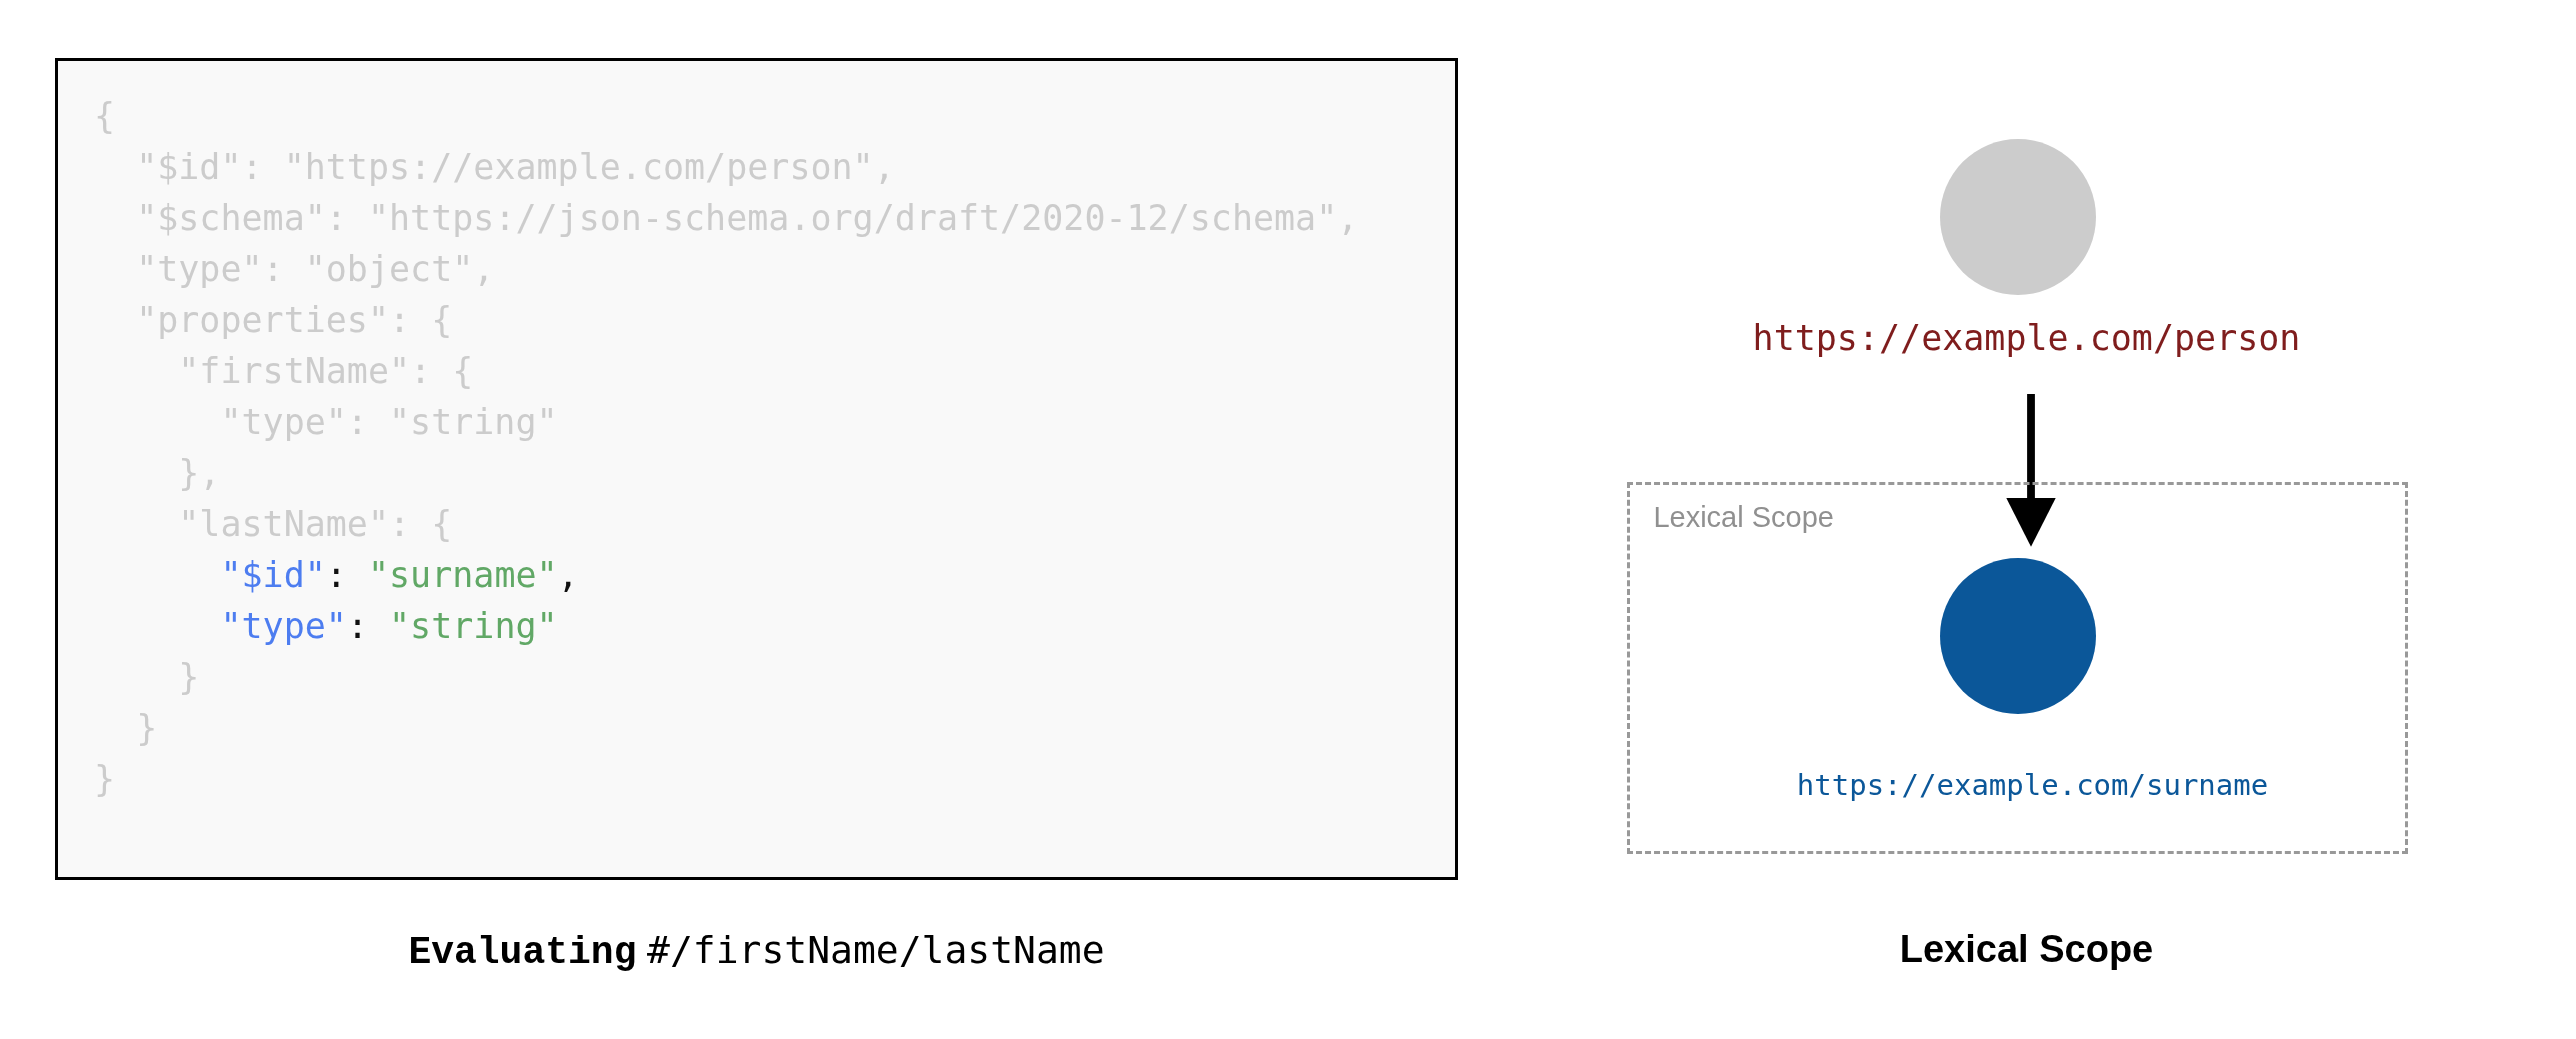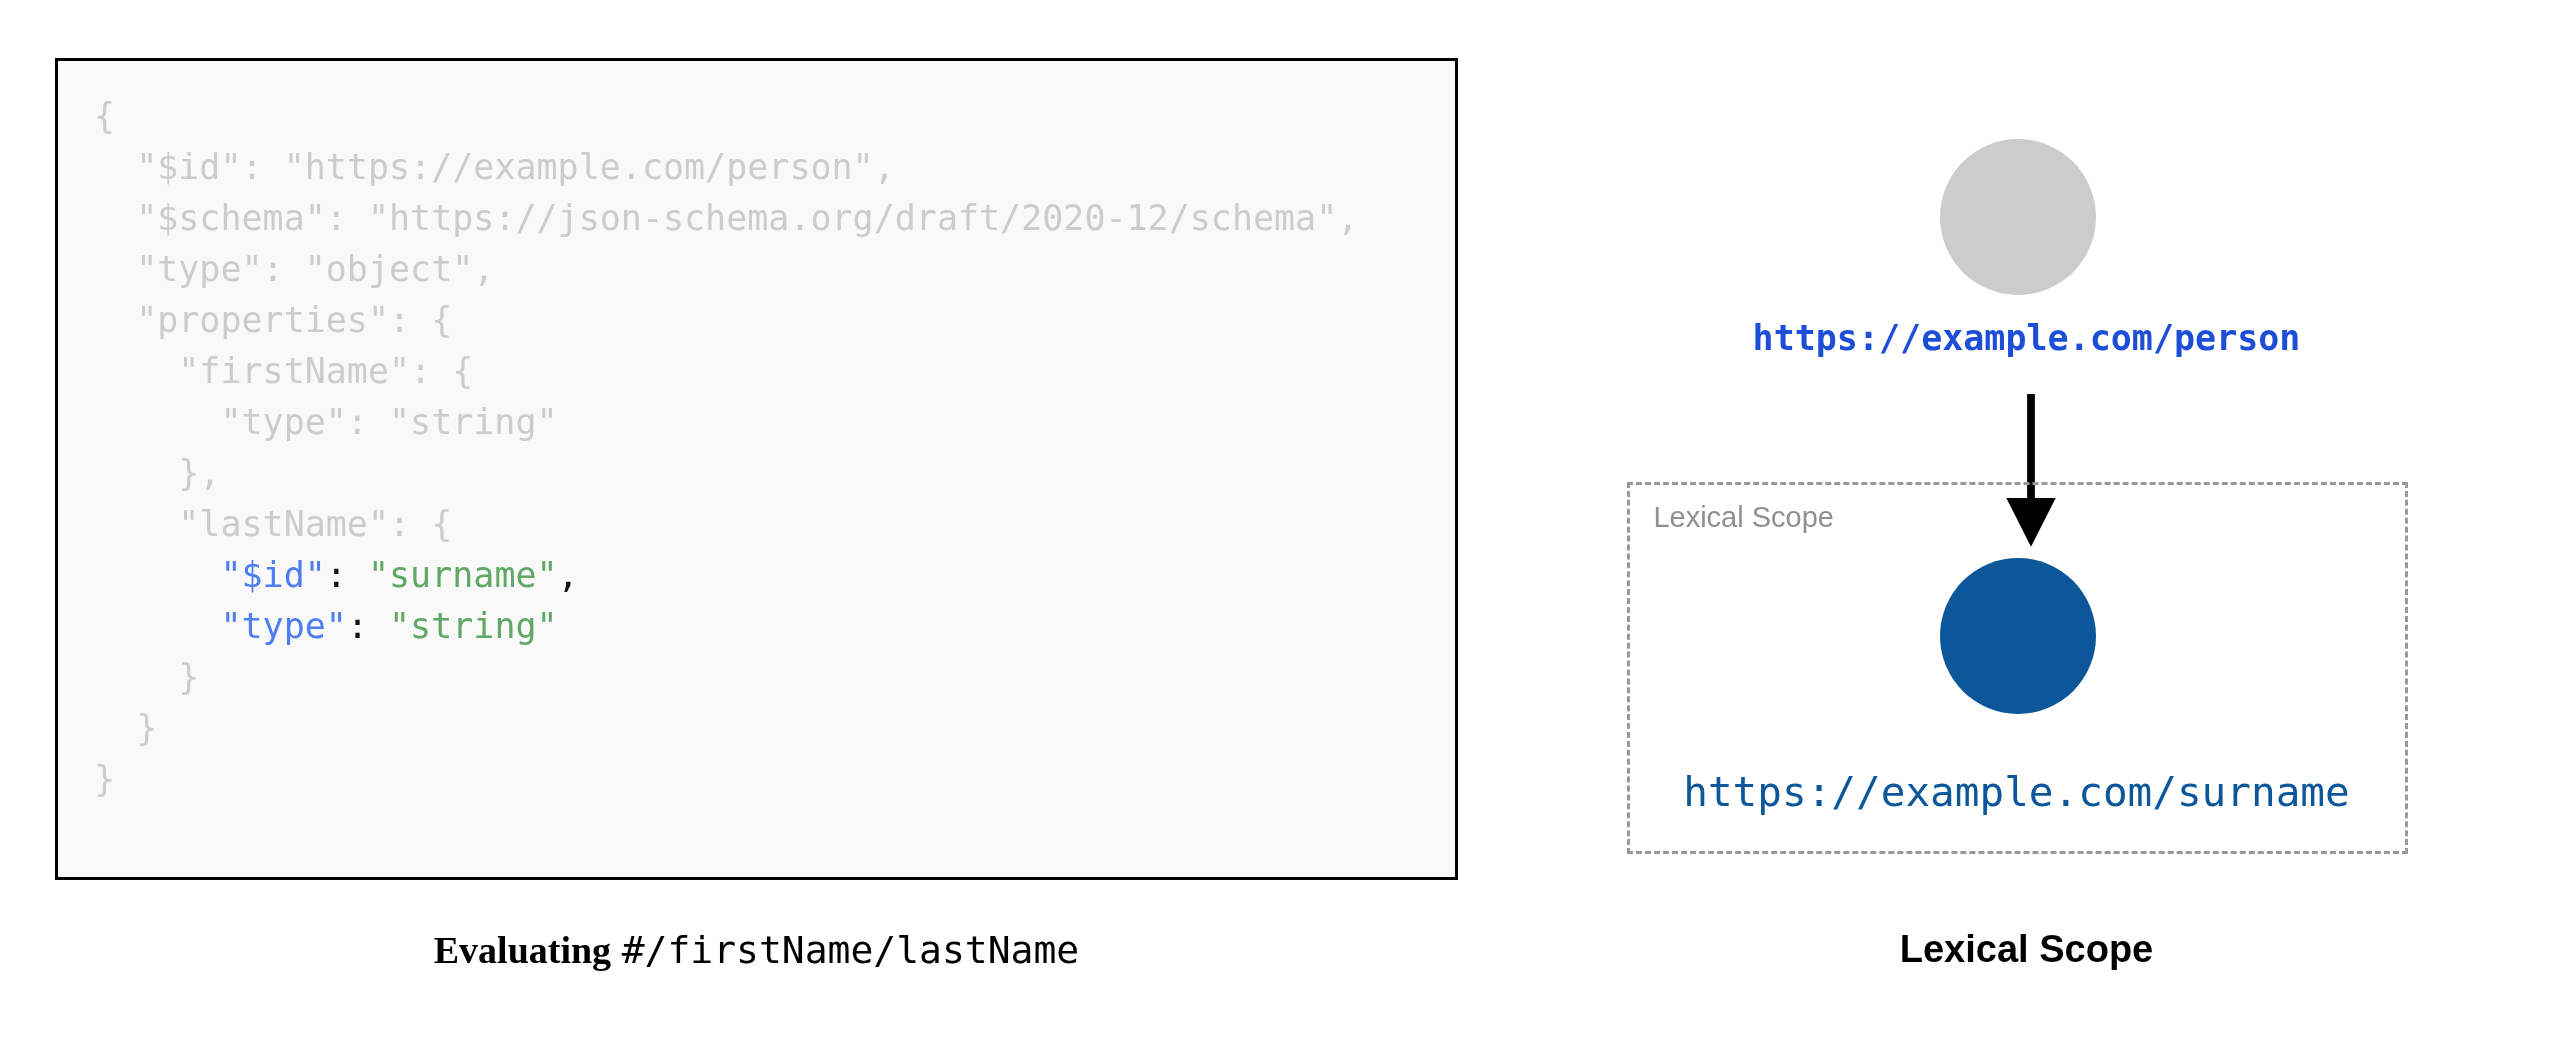--- a/index.html
+++ b/index.html
@@ -55,21 +55,21 @@
     position: absolute;
     left: 55px;
     top: 928px;
     width: 1403px;
     text-align: center;
     font-size: 38px;
     color: #000000;
     white-space: nowrap;
   }
   .caption-left .cap-bold {
-    font-family: Liberation Serif, serif;
+    font-family: Liberation Mono, monospace;
     font-weight: bold;
   }
   .caption-left .cap-mono {
     font-family: "DejaVu Sans Mono", "Liberation Mono", monospace;
     font-weight: normal;
   }
 
   
   .graph-panel {
     position: absolute;
@@ -90,23 +90,22 @@
     background: #cccccc;
   }
   .label-root {
     position: absolute;
     left: 0px;
     top: 260px;
     width: 909px;
     text-align: center;
     font-family: "DejaVu Sans Mono", "Liberation Mono", monospace;
     font-size: 35px;
-    color: #1d4ed8;
-    white-space: nowrap;
-    font-weight: bold;
+    color: #7f1d1d;
+    white-space: nowrap;
   }
 
   
   .arrow-wrap {
     position: absolute;
     left: 394px;
     top: 336px;
     width: 130px;
     height: 156px;
     pointer-events: none;
@@ -137,26 +136,26 @@
     position: absolute;
     left: 368px;           
     top: 500px;            
     width: 156px;
     height: 156px;
     border-radius: 50%;
     background: #0b5799;
   }
   .label-child {
     position: absolute;
-    left: 54px;
+    left: 70px;
     top: 710px;
     width: 781px;
     text-align: center;
     font-family: "DejaVu Sans Mono", "Liberation Mono", monospace;
-    font-size: 41px;
+    font-size: 29px;
     color: #0b5799;
     white-space: nowrap;
   }
 
   
   .caption-right {
     position: absolute;
     left: 1572px;
     top: 928px;
     width: 909px;

